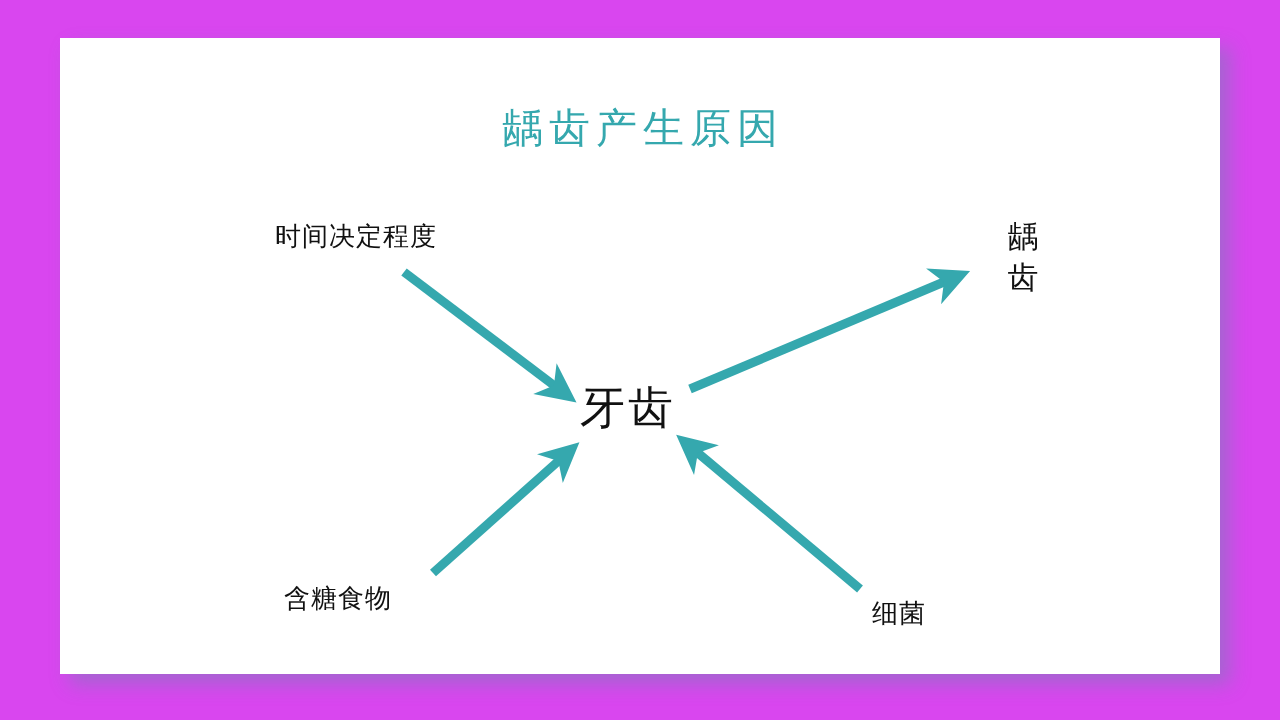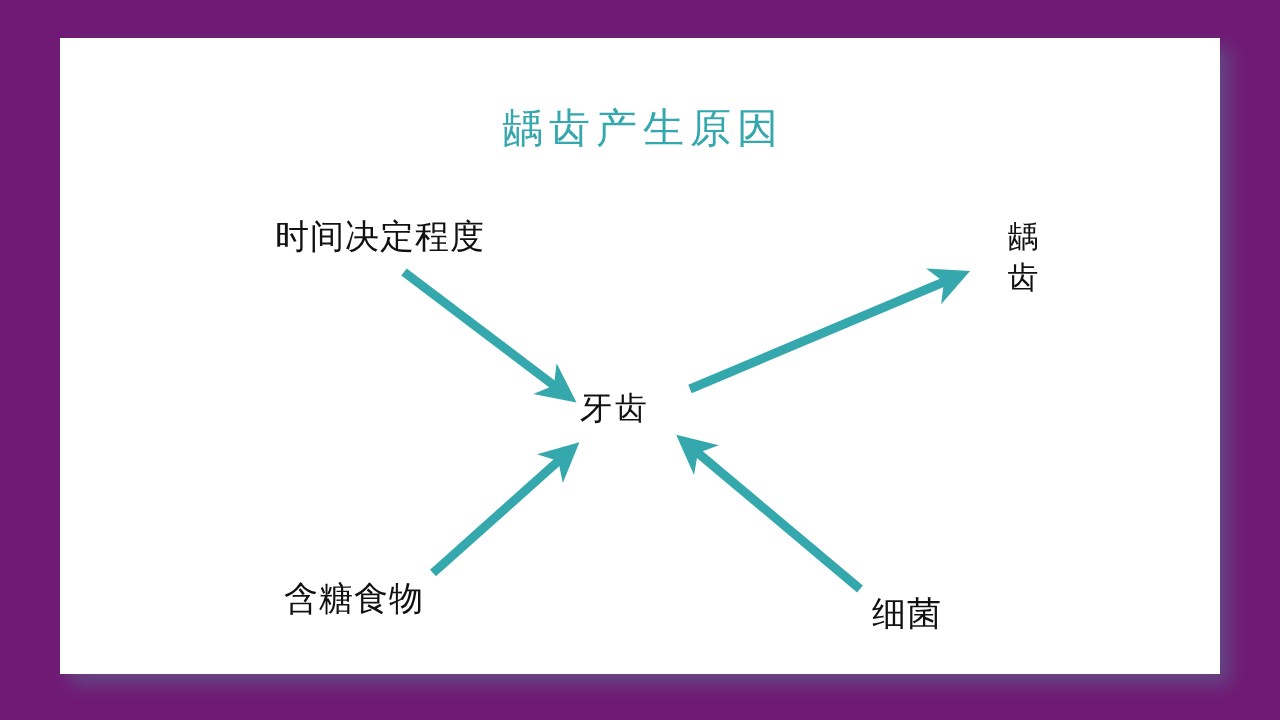--- a/index.html
+++ b/index.html
@@ -55,35 +55,35 @@
     top: 0;
     width: 1160px;
     height: 636px;
     overflow: visible;
   }
 
   
   .node-label {
     position: absolute;
     color: #111111;
-    font-size: 34px;
+    font-size: 26px;
     line-height: 40px;
     white-space: nowrap;
     letter-spacing: 1px;
   }
 
   #label-time {
     left: 215px;
     top: 178px;
   }
 
   #label-center {
     left: 520px;
     top: 345px;
-    font-size: 32px;
+    font-size: 45px;
     line-height: 50px;
     letter-spacing: 3px;
   }
 
   #label-sugar {
     left: 224px;
     top: 540px;
   }
 
   #label-bacteria {
@@ -101,21 +101,21 @@
     width: 40px;
     text-align: center;
   }
   #label-caries .v-char {
     display: block;
   }
 </style>
 </head>
 <body style="background: rgb(158, 227, 232);">
 
-<div id="slide-root" style="background: #701a75;">
+<div id="slide-root" style="background: #d946ef;">
 
   <div id="slide-card" style="background: rgb(255, 255, 255);">
 
     <div id="slide-title" style="color: rgb(53, 168, 174);">龋齿产生原因</div>
 
     <svg id="diagram-arrows" viewBox="0 0 1160 636" width="1160" height="636">
       <defs>
         <marker id="arrowhead-teal" markerWidth="4.6" markerHeight="4.6" refX="2.2" refY="2.3" orient="auto" markerUnits="strokeWidth">
           <path d="M0.1,0.15 L4.5,2.3 L0.1,4.45 L1.35,2.3 Z" fill="#35a8ae"></path>
         </marker>

